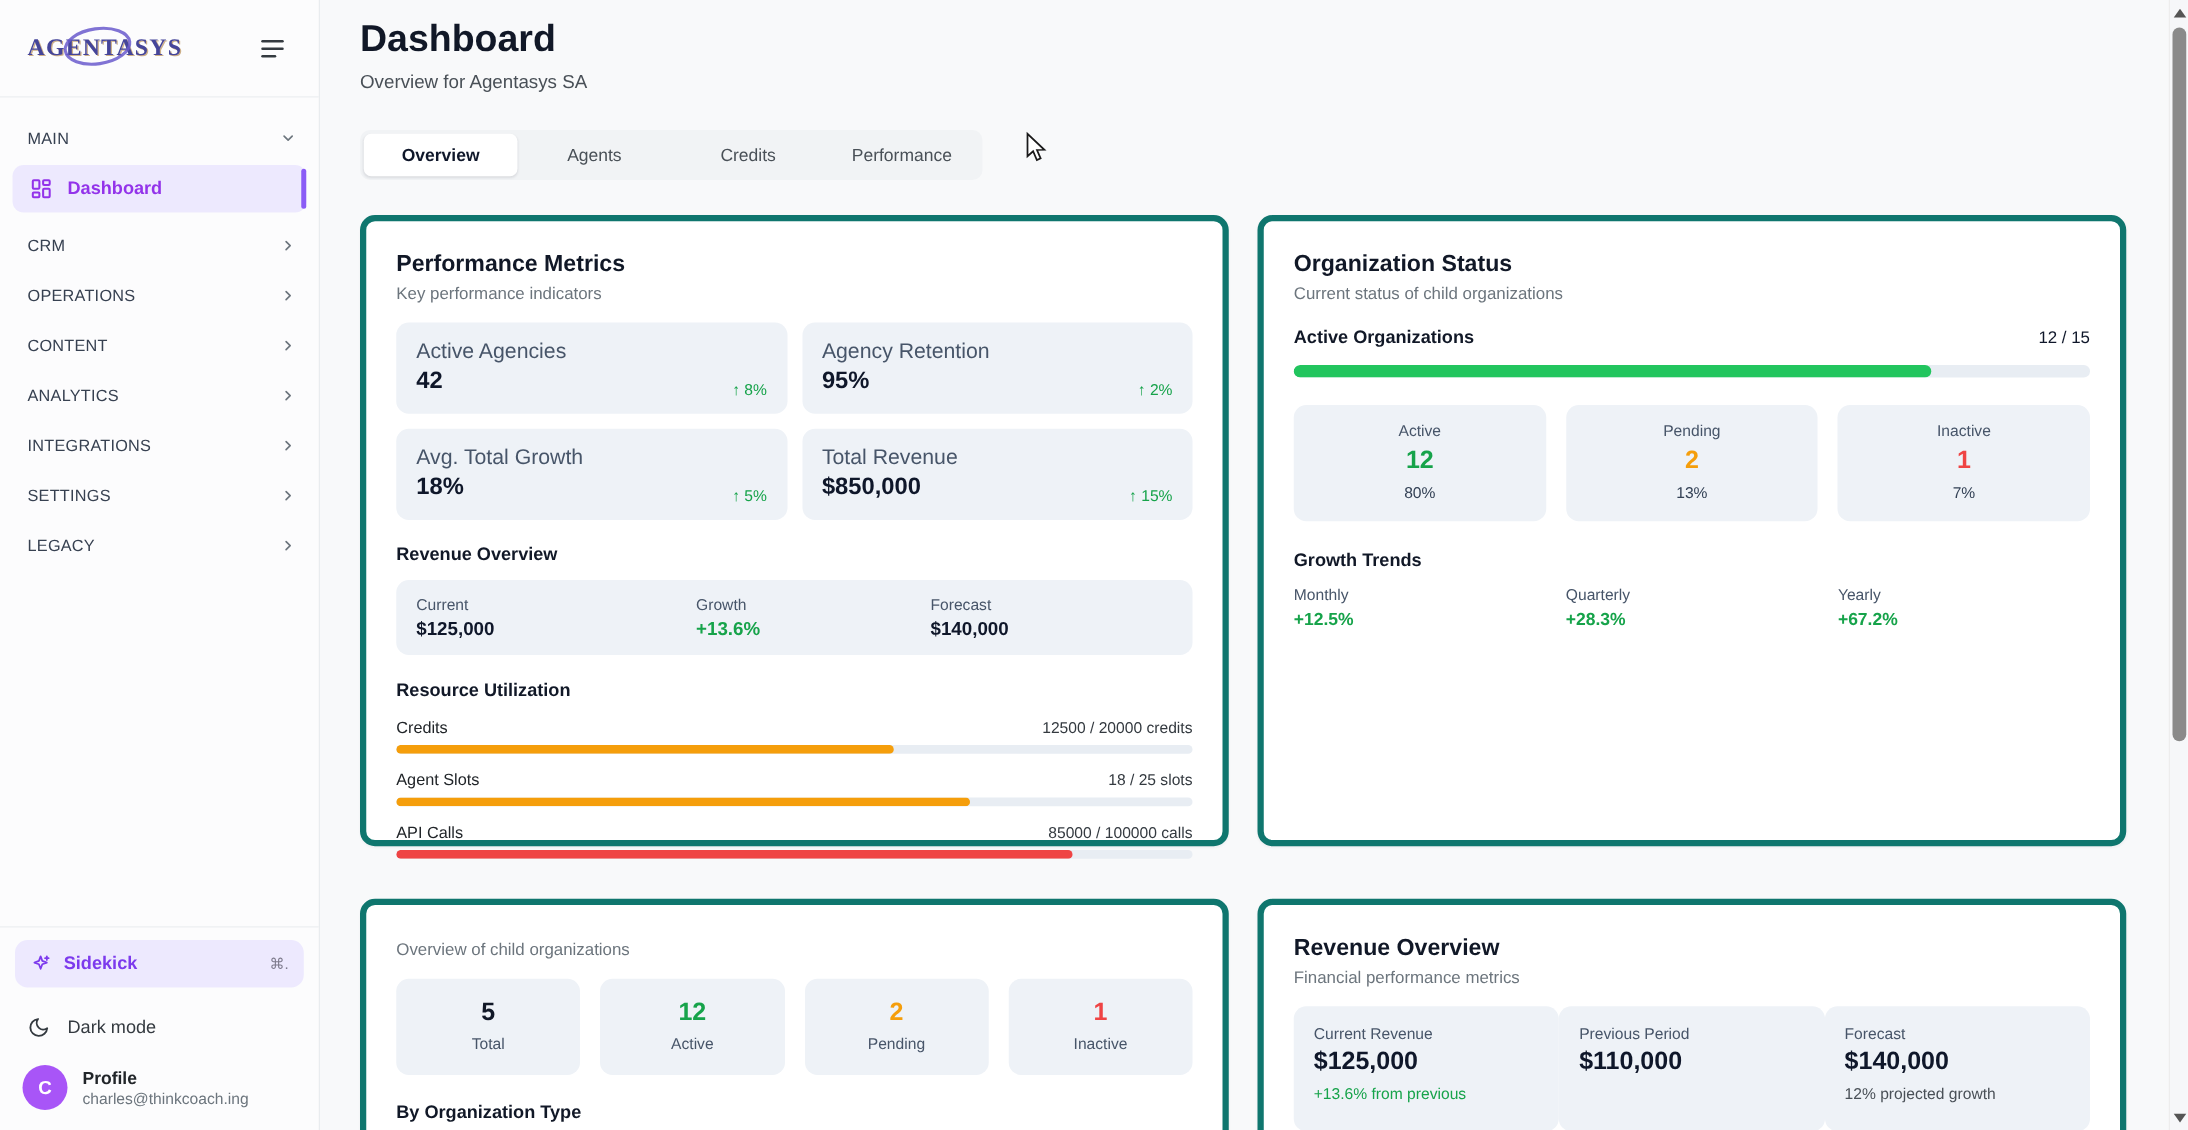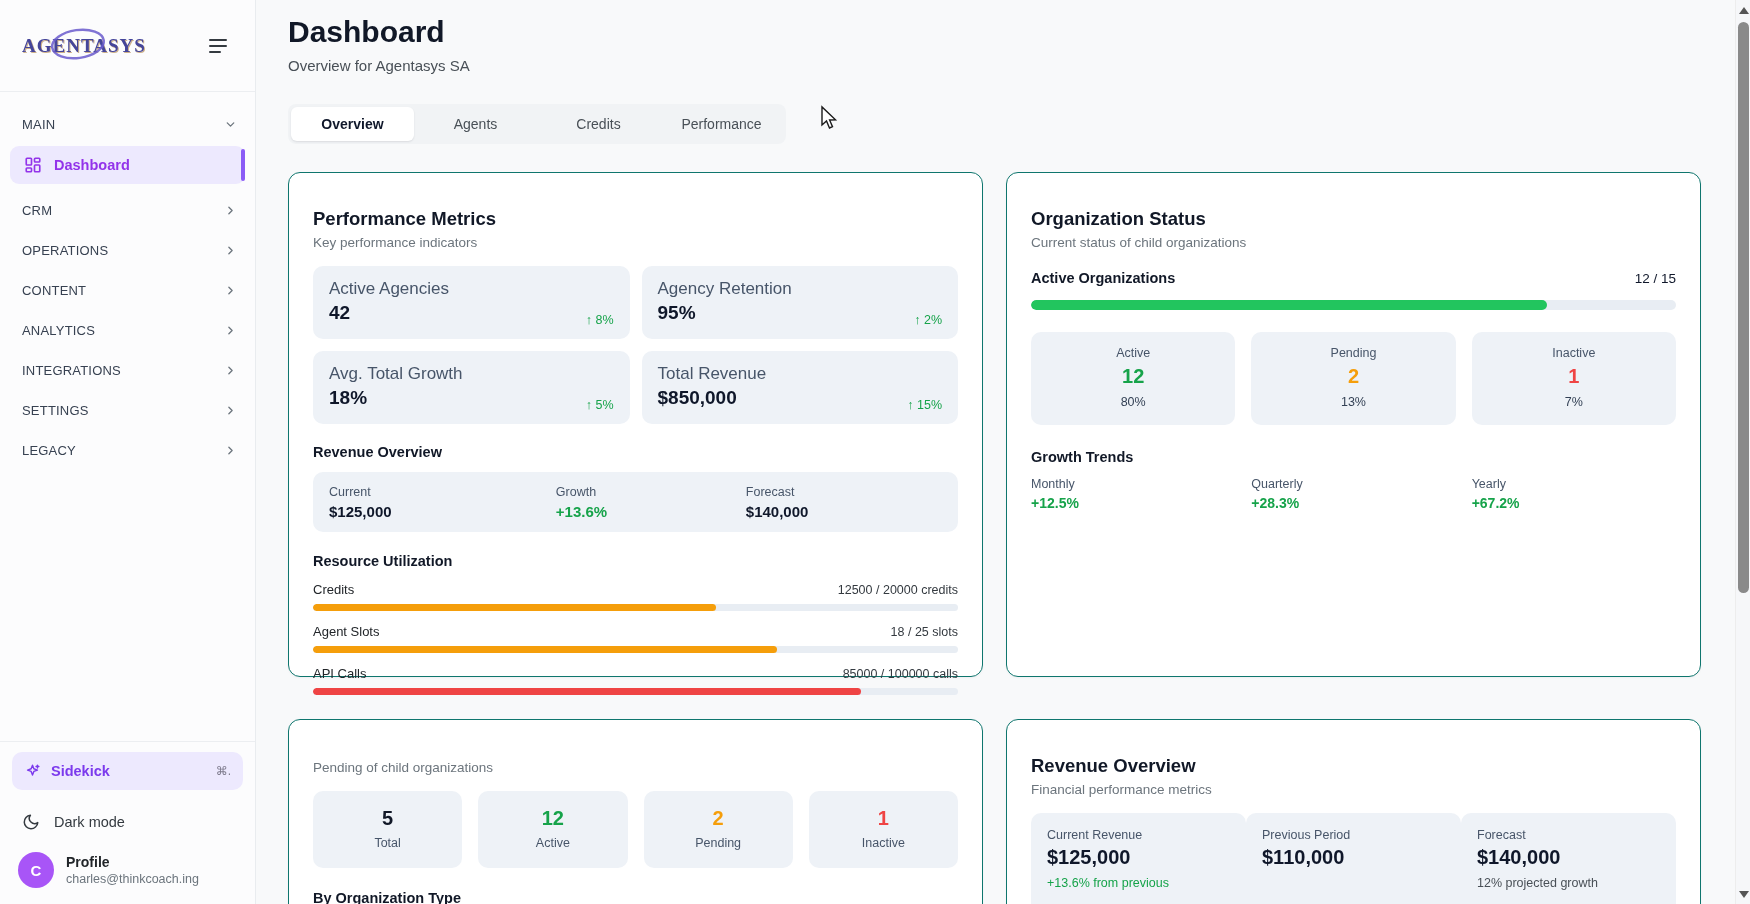--- a/index.html
+++ b/index.html
@@ -3,21 +3,21 @@
 <meta charset="utf-8">
 <style>
   * { margin:0; padding:0; box-sizing:border-box; }
   html,body { width:1750px; height:904px; overflow:hidden; }
   body { font-family:"Liberation Sans", sans-serif; background:#f8f9fa; color:#0f172a; position:relative; }
 
   .app { position:absolute; left:0; top:0; width:1735px; height:904px; display:flex; }
 
   
   .sidebar { width:256px; height:904px; background:#fcfcfd; border-right:1px solid #e9ecef; display:flex; flex-direction:column; flex-shrink:0; }
-  .sb-header { height:92px; display:flex; align-items:center; justify-content:space-between; padding:0 20px 0 22px; border-bottom:1px solid #eceef1; }
+  .sb-header { height:78px; display:flex; align-items:center; justify-content:space-between; padding:0 20px 0 22px; border-bottom:1px solid #eceef1; }
   .logo { position:relative; font-family:"Liberation Serif", serif; font-weight:800; font-size:19px; letter-spacing:1px; color:#45459a; text-shadow:1px 1px 0 #cdb089; }
   .logo svg { position:absolute; left:28px; top:-9px; pointer-events:none; }
   .hamburger { width:26px; height:22px; display:flex; flex-direction:column; justify-content:center; gap:4px; cursor:pointer; }
   .hamburger span { display:block; height:2px; background:#343a40; border-radius:1px; }
   .hamburger span:nth-child(1){ width:18px; }
   .hamburger span:nth-child(2){ width:18px; }
   .hamburger span:nth-child(3){ width:12px; }
 
   .sb-nav { padding:12px 0 0 0; flex:1; }
   .sb-group { height:40px; display:flex; align-items:center; justify-content:space-between; padding:0 18px 0 22px; cursor:pointer; }
@@ -41,21 +41,21 @@
   
   .main { flex:1; padding:13px 34px 0 32px; }
   .page-title { font-size:30px; line-height:37px; font-weight:800; color:#111827; }
   .page-subtitle { margin-top:5px; font-size:15px; line-height:22px; color:#495057; }
 
   .tabbar { margin-top:27px; display:inline-flex; background:#f1f3f5; border-radius:8px; padding:3px; }
   .tab { width:123px; height:34px; display:flex; align-items:center; justify-content:center; font-size:14px; color:#495057; border-radius:6px; cursor:pointer; }
   .tab.active { background:#ffffff; color:#0f172a; font-weight:600; box-shadow:0 1px 2px rgba(16,24,40,.1); }
 
   .cards { margin-top:28px; display:grid; grid-template-columns:695px 695px; column-gap:23px; row-gap:42px; }
-  .card { background:#fff; border:1px solid #0f766e; border-radius:12px; padding:35px 24px; box-shadow:0 1px 2px rgba(16,24,40,.04); }
+  .card { background:#fff; border:5px solid #0f766e; border-radius:12px; padding:23px 24px; box-shadow:0 1px 2px rgba(16,24,40,.04); }
   .card.tall { height:505px; }
   .card.bottom { height:420px; }
   .card-title { font-size:18.5px; font-weight:700; color:#111827; }
   .card-subtitle { margin-top:5px; font-size:13.5px; color:#6c757d; }
   .subheading { font-size:14.5px; font-weight:700; color:#111827; }
 
   
   .metric-grid { margin-top:16px; display:grid; grid-template-columns:1fr 1fr; gap:12px; }
   .metric-tile { position:relative; background:#eef2f7; border-radius:10px; height:73px; padding:13px 16px; }
   .metric-label { font-size:17px; color:#475569; }
@@ -375,21 +375,21 @@
             <div class="trend-value">+28.3%</div>
           </div>
           <div>
             <div class="trend-label">Yearly</div>
             <div class="trend-value">+67.2%</div>
           </div>
         </div>
       </section>
 
       <section class="card bottom">
-        <div class="card-subtitle">Pending of child organizations</div>
+        <div class="card-subtitle">Overview of child organizations</div>
 
         <div class="stats-grid">
           <div class="stat-tile">
             <div class="stat-value" style="color: rgb(17, 24, 39);">5</div>
             <div class="stat-label">Total</div>
           </div>
           <div class="stat-tile">
             <div class="stat-value" style="color: rgb(22, 163, 74);">12</div>
             <div class="stat-label">Active</div>
           </div>

